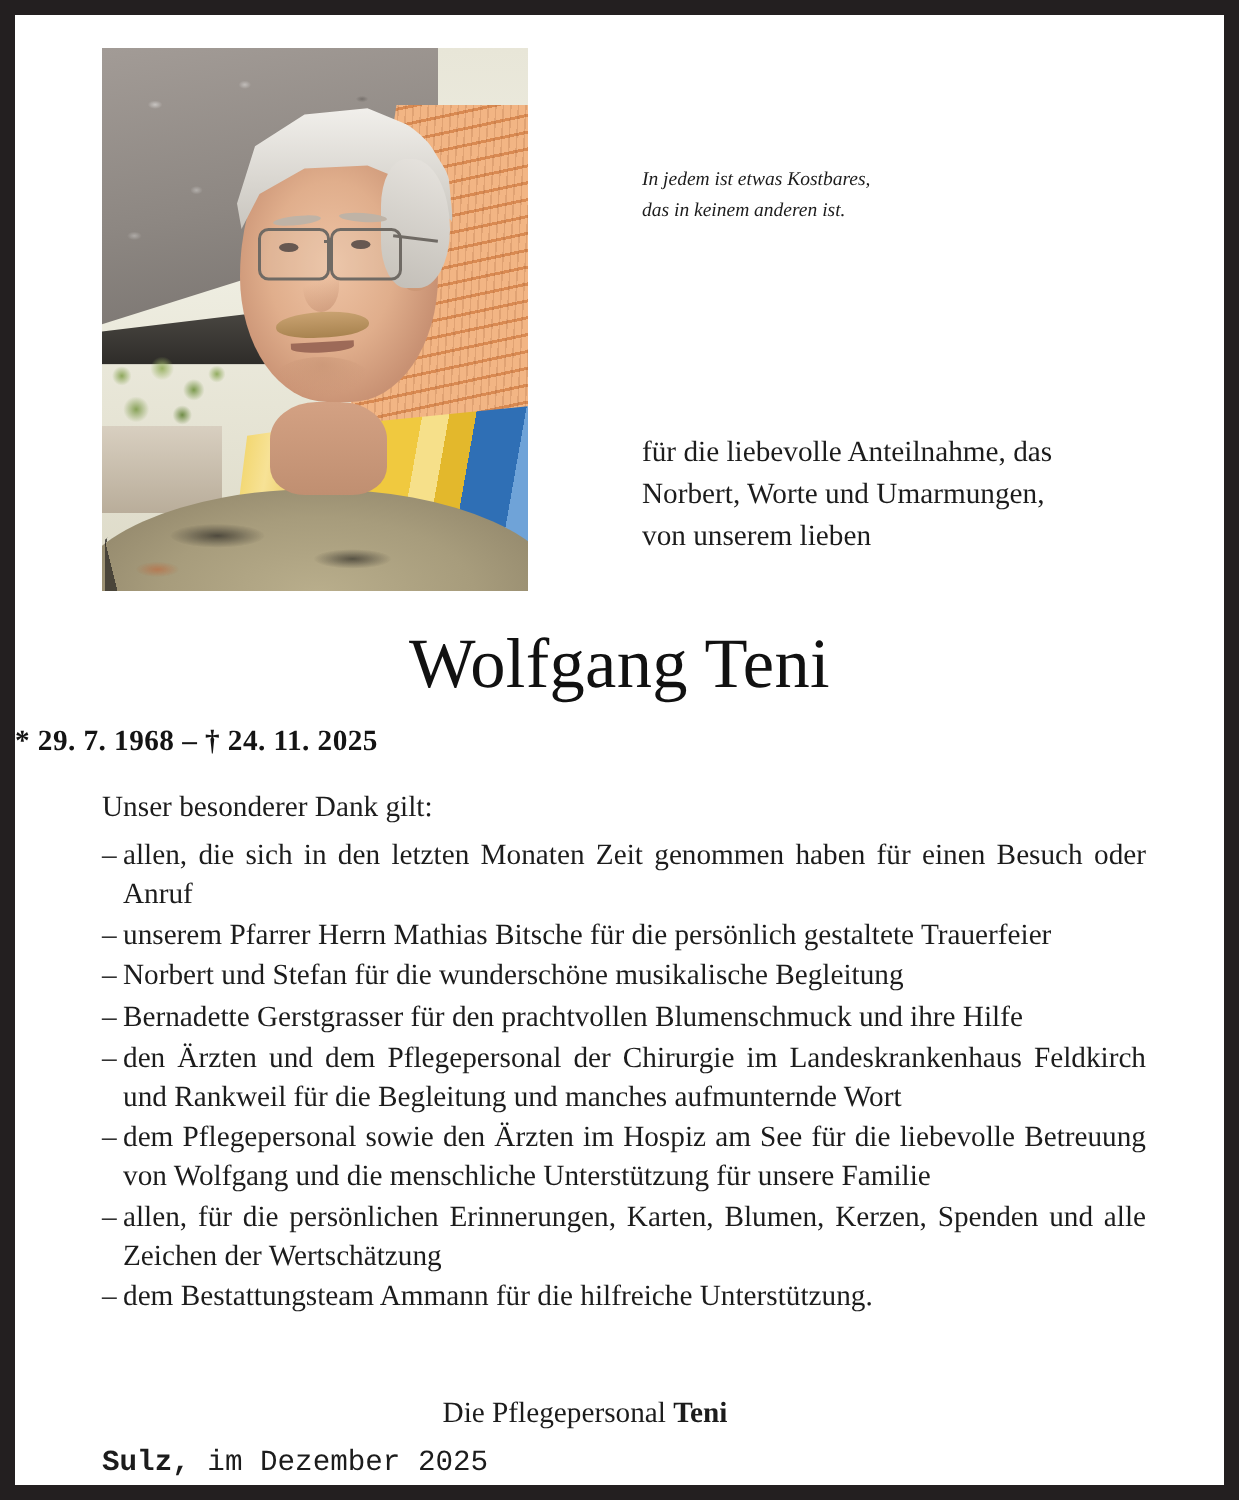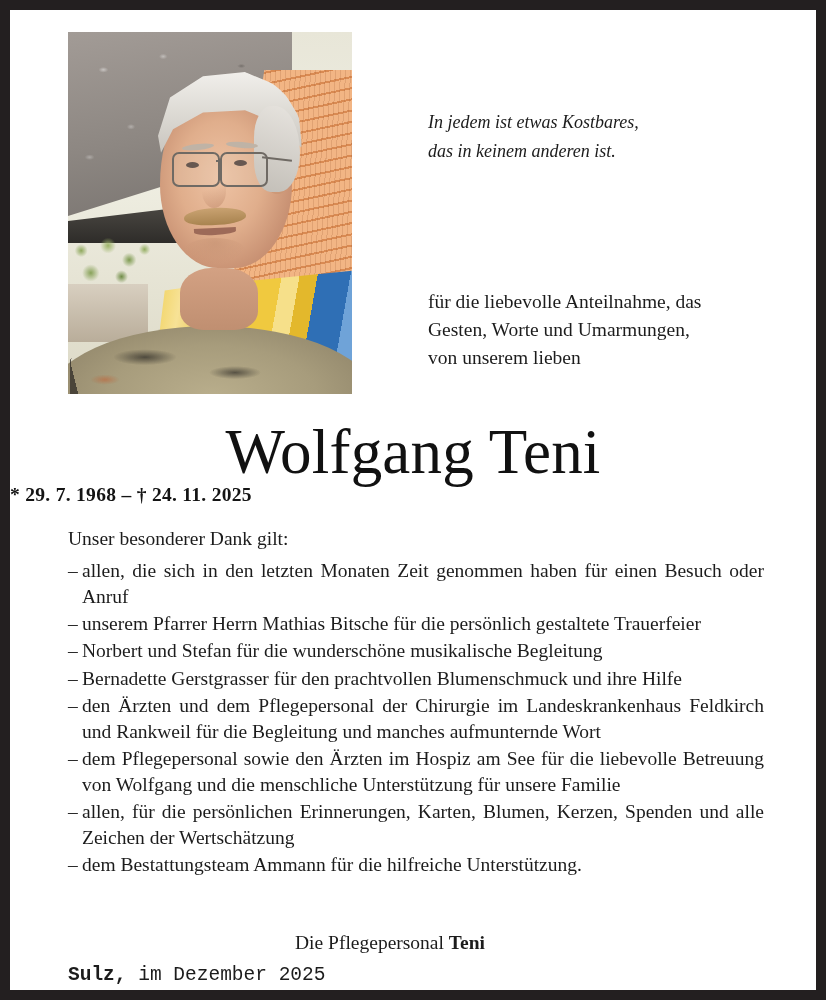--- a/index.html
+++ b/index.html
@@ -218,21 +218,21 @@
     border-radius: 50%;
   }
 
   
   .verse {
     position: absolute;
     left: 418px;
     top: 98px;
     width: 360px;
     font-style: italic;
-    font-size: 18px;
+    font-size: 13px;
     line-height: 1.62;
     color: #1c1c1c;
   }
   .thanks-head {
     position: absolute;
     left: 418px;
     top: 228px;
     width: 360px;
     font-size: 23px;
     line-height: 1.2;
@@ -249,21 +249,21 @@
     color: #1c1c1c;
   }
   .thanks-body .lastline { text-align: left; }
 
   
   .name {
     position: absolute;
     left: 0; right: 0;
     top: 408px;
     text-align: center;
-    font-size: 63px;
+    font-size: 47px;
     line-height: 1.1;
     letter-spacing: .2px;
     color: #111111;
   }
   .dates {
     position: absolute;
     left: 0; right: 0;
     top: 474px;
     font-size: 19.5px;
     font-weight: bold;
@@ -364,21 +364,21 @@
     </div>
 
     <div class="verse">
       <div>In jedem ist etwas Kostbares,</div>
       <div>das in keinem anderen ist.</div>
     </div>
 
 
     <div class="thanks-body">
       <div>für die liebevolle Anteilnahme, das</div>
-      <div>Gesten, Worte und Umarmungen,</div>
+      <div>Norbert, Worte und Umarmungen,</div>
       <div class="lastline">von unserem lieben</div>
     </div>
 
     <div class="name">Wolfgang Teni</div>
     <div class="dates">* 29. 7. 1968 – † 24. 11. 2025</div>
 
     <div class="list-intro">Unser besonderer Dank gilt:</div>
 
     <div class="list">
       <div class="list-item">

